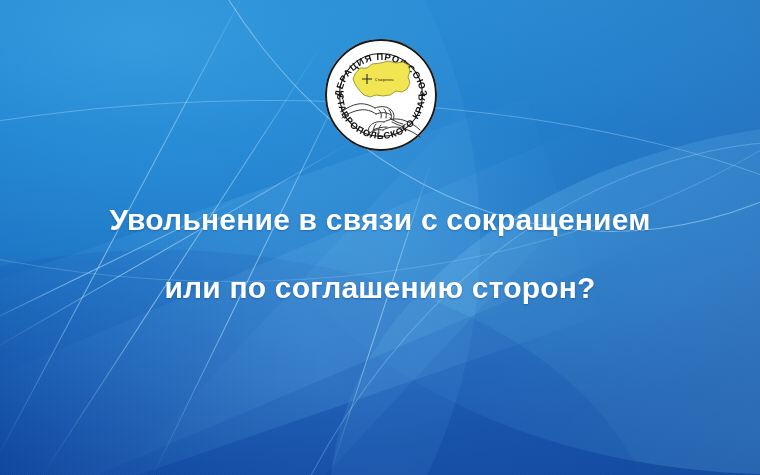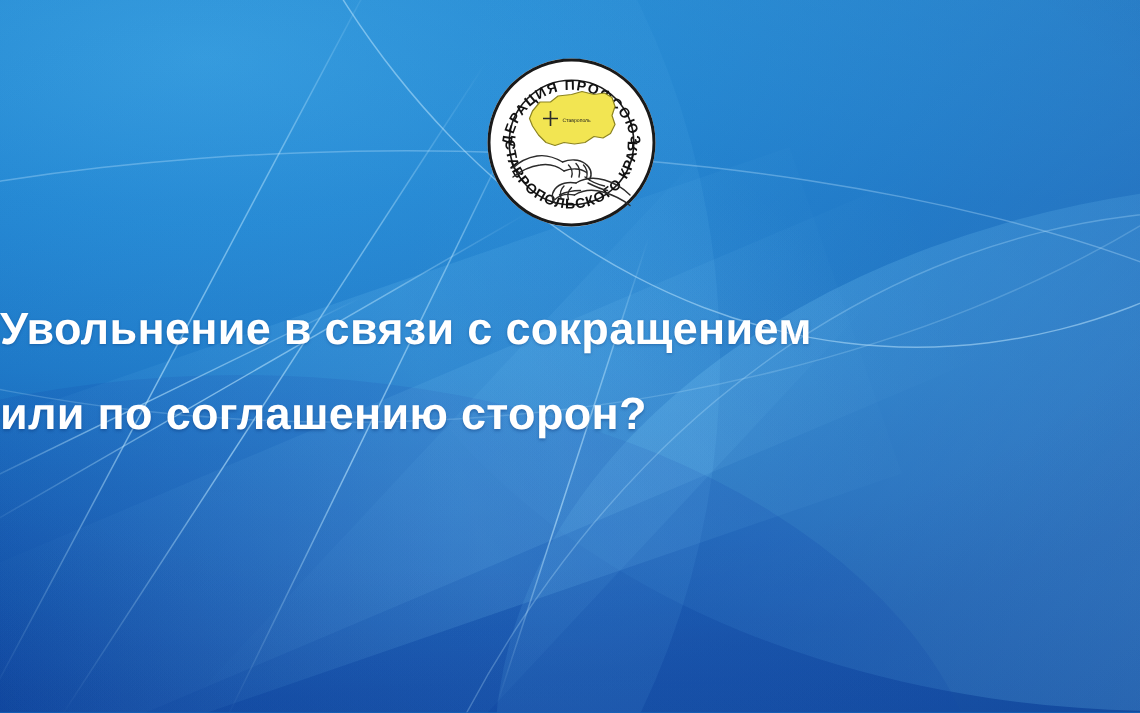--- a/index.html
+++ b/index.html
@@ -145,29 +145,29 @@
     top: 38px;
     width: 114px;
     height: 114px;
   }
   #logo svg { display: block; width: 114px; height: 114px; }
 
   
   .headline {
     position: absolute;
     left: 0; right: 0;
-    text-align: left;
+    text-align: center;
     color: #ffffff;
     font-weight: bold;
     letter-spacing: 0.2px;
     text-shadow: 0 1px 2px rgba(6,45,110,0.35);
     white-space: nowrap;
   }
   #line1 { top: 203px; font-size: 30px; }
-  #line2 { top: 260px; font-size: 30px; }
+  #line2 { top: 271px; font-size: 30px; }
 </style>
 </head>
 <body>
 
 <div id="stage">
 
   <div class="bg-base"></div>
   <div class="bg-vert"></div>
 
   <div class="sweep sweep-c"></div>

